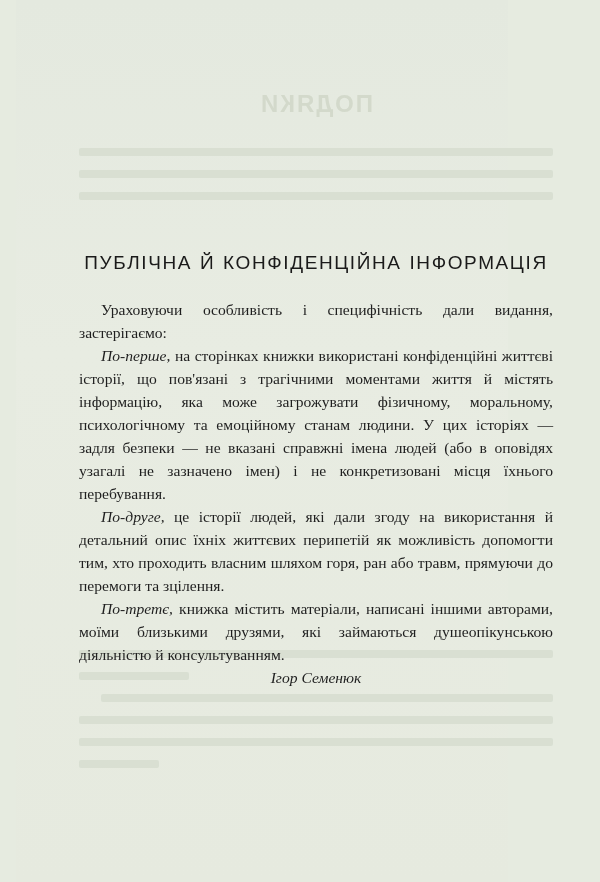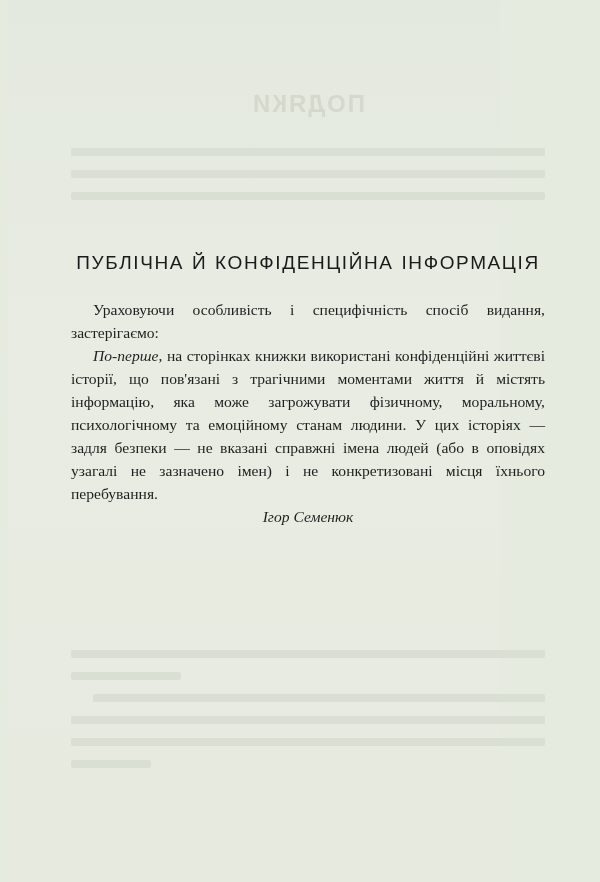--- a/index.html
+++ b/index.html
@@ -3,21 +3,21 @@
 <meta charset="utf-8">
 <style>
   html, body { margin:0; padding:0; }
   body {
     width:600px; height:882px; overflow:hidden;
     background:#e6ebe0;
     position:relative;
     font-family:"DejaVu Serif", "Liberation Serif", serif;
   }
   .page {
-    position:absolute; left:8px; top:0; width:492px; height:882px;
+    position:absolute; left:16px; top:0; width:492px; height:882px;
     background: linear-gradient(180deg, #e4e9df 0%, #e8ece2 40%, #e6eadf 100%);
   }
   .ghost {
     position:absolute; color:#d6dccf; user-select:none;
   }
   .ghost-title {
     left:0; width:600px; top:90px; text-align:center;
     font-family:"Liberation Sans", sans-serif; font-weight:bold; font-size:24px;
     letter-spacing:2px; transform:scaleX(-1); color:#d3d9cb;
   }
@@ -61,22 +61,24 @@
     <div class="ghost-line" style="left:63px; top:672px; width:110px;"></div>
     <div class="ghost-line" style="left:85px; top:694px; width:452px;"></div>
     <div class="ghost-line" style="left:63px; top:716px; width:474px;"></div>
     <div class="ghost-line" style="left:63px; top:738px; width:474px;"></div>
     <div class="ghost-line" style="left:63px; top:760px; width:80px;"></div>
   </div>
 
   <div class="content">
     <h1 class="heading">ПУБЛІЧНА Й КОНФІДЕНЦІЙНА ІНФОРМАЦІЯ</h1>
 
-    <p class="para">Ураховуючи особливість і специфічність спосіб видання, застерігаємо:</p>
+    <p class="para">Ураховуючи особливість і специфічність дали видання, застерігаємо:</p>
 
     <p class="para"><em>По-перше</em><span>, на сторінках книжки використані конфіденційні життєві історії, що пов'язані з трагічними моментами життя й містять інформацію, яка може загрожувати фізичному, моральному, психологічному та емоційному станам людини. У цих історіях — задля безпеки — не вказані справжні імена людей (або в оповідях узагалі не зазначено імен) і не конкретизовані місця їхнього перебування.</span></p>
 
+    <p class="para"><em>По-друге,</em><span> це історії людей, які дали згоду на використання й детальний опис їхніх життєвих перипетій як можливість допомогти тим, хто проходить власним шляхом горя, ран або травм, прямуючи до перемоги та зцілення.</span></p>
 
+    <p class="para"><em>По-третє,</em><span> книжка містить матеріали, написані іншими авторами, моїми близькими друзями, які займаються душеопікунською діяльністю й консультуванням.</span></p>
 
 
     <p class="signature">Ігор Семенюк</p>
   </div>
 </div>
 
 </body></html>

